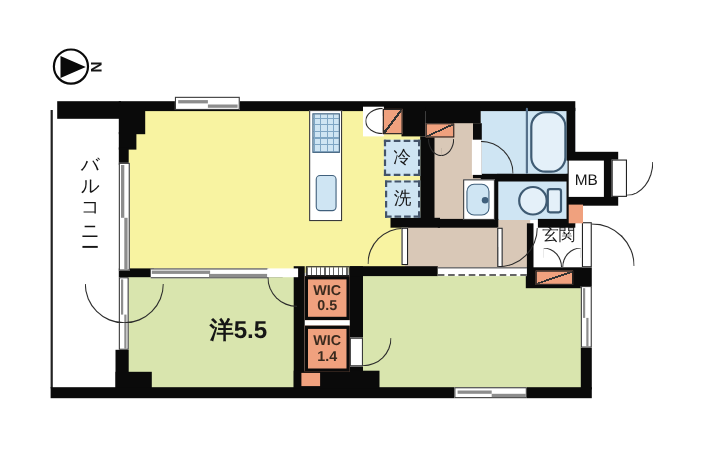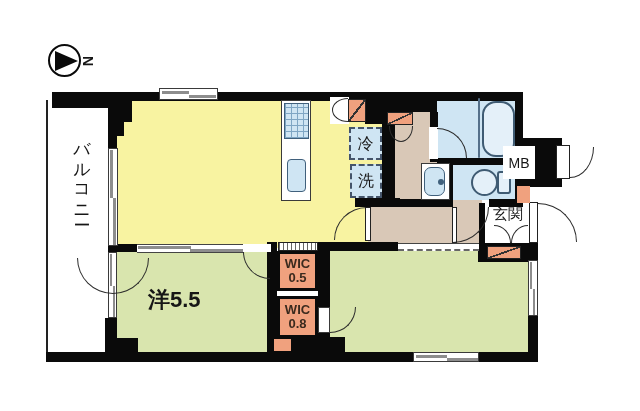--- a/index.html
+++ b/index.html
@@ -152,38 +152,38 @@
   <div class="abs" style="left:478px;top:98px;width:2px;height:60px;background:#55708a;border-radius:2px;"></div>
 
   <div class="abs fixture-line" style="left:471px;top:169px;width:27px;height:27px;border-radius:50%;"></div>
   <div class="abs fixture-line" style="left:497px;top:171px;width:14px;height:23px;border-radius:3px;"></div>
 
   <div class="abs whitebg thinb" style="left:421px;top:163px;width:29px;height:37px;">
     <div class="abs blue" style="left:2px;top:3px;width:21px;height:29px;border:1px solid #40607c;border-radius:7px;"></div>
     <div class="abs" style="left:16px;top:15px;width:6px;height:6px;background:#40607c;border-radius:50%;"></div>
   </div>
 
-  <div class="abs whitebg" style="left:503px;top:146px;width:32px;height:33px;display:flex;align-items:center;justify-content:center;">
+  <div class="abs whitebg" style="left:517px;top:146px;width:32px;height:33px;display:flex;align-items:center;justify-content:center;">
     <span class="label" style="font-size:14px;">MB</span>
   </div>
   <div class="abs salmon" style="left:517px;top:186px;width:13px;height:17px;"></div>
   <div class="abs salmon diag" style="left:487px;top:246px;width:34px;height:13px;border:1px solid #222;"></div>
   <div class="abs salmon" style="left:274px;top:339px;width:17px;height:12px;"></div>
 
   <div class="abs hatch" style="left:278px;top:242px;width:40px;height:9px;"></div>
   <div class="abs salmon wictext" style="left:277px;top:251px;width:41px;height:40px;border:3px solid #0a0a0a;">
     <span>WIC</span>
     <span>0.5</span>
   </div>
   <div class="abs salmon wictext" style="left:277px;top:296px;width:41px;height:42px;border:3px solid #0a0a0a;">
     <span>WIC</span>
-    <span>0.8</span>
+    <span>1.4</span>
   </div>
 
-  <div class="abs label" style="left:148px;top:289px;width:95px;text-align:left;font-size:22px;font-weight:600;">洋5.5</div>
+  <div class="abs label" style="left:148px;top:289px;width:95px;text-align:right;font-size:22px;font-weight:600;">洋5.5</div>
   <div class="abs label" style="left:65px;top:130px;width:34px;height:135px;writing-mode:vertical-rl;text-orientation:mixed;font-size:17px;letter-spacing:2px;display:flex;align-items:center;">バルコニー</div>
   <div class="abs label" style="left:487px;top:206px;width:42px;text-align:center;font-size:15px;">玄関</div>
 
   <div class="abs" style="left:46px;top:42px;width:54px;height:40px;">
     <div class="abs" style="left:2px;top:2px;width:33px;height:33px;border:2.5px solid #0a0a0a;border-radius:50%;background:#fff;"></div>
     <div class="abs" style="left:9px;top:9px;width:0;height:0;border-left:23px solid #0a0a0a;border-top:10.5px solid transparent;border-bottom:10.5px solid transparent;"></div>
     <div class="abs label" style="left:37px;top:12px;font-size:14px;font-weight:bold;transform:rotate(90deg);">N</div>
   </div>
 
 </div>

